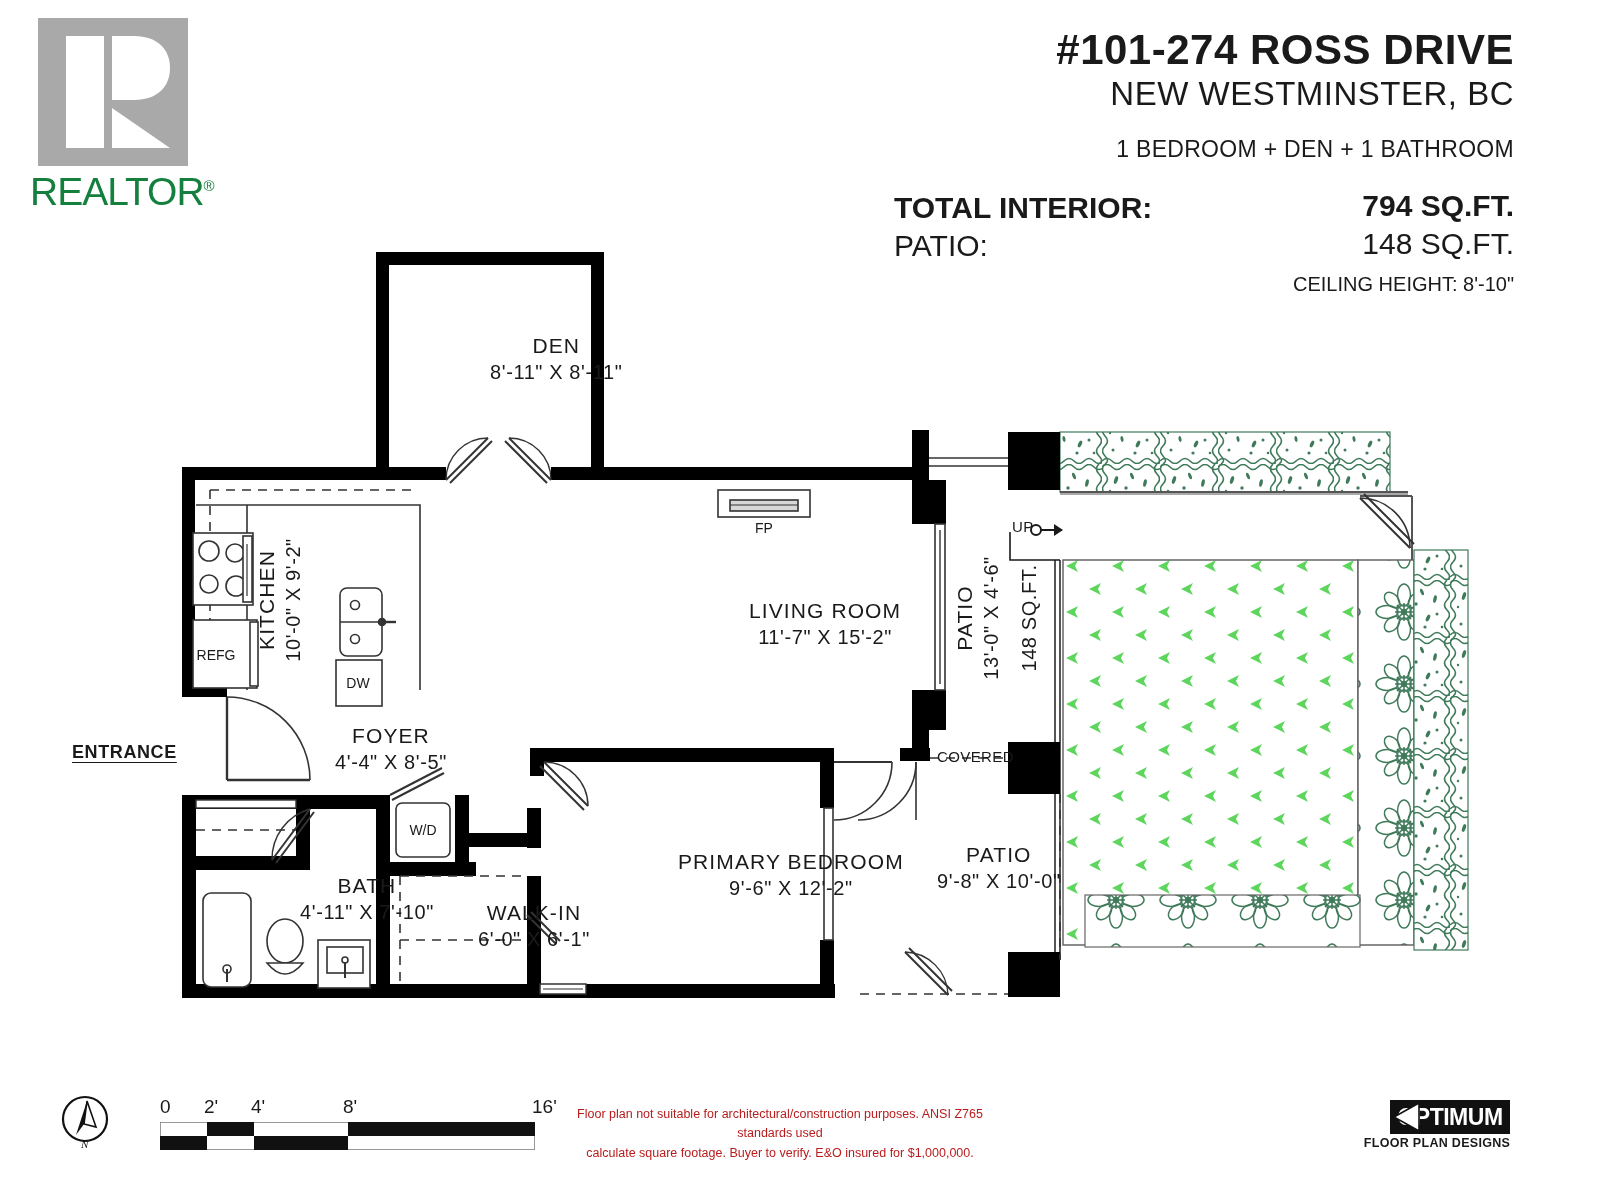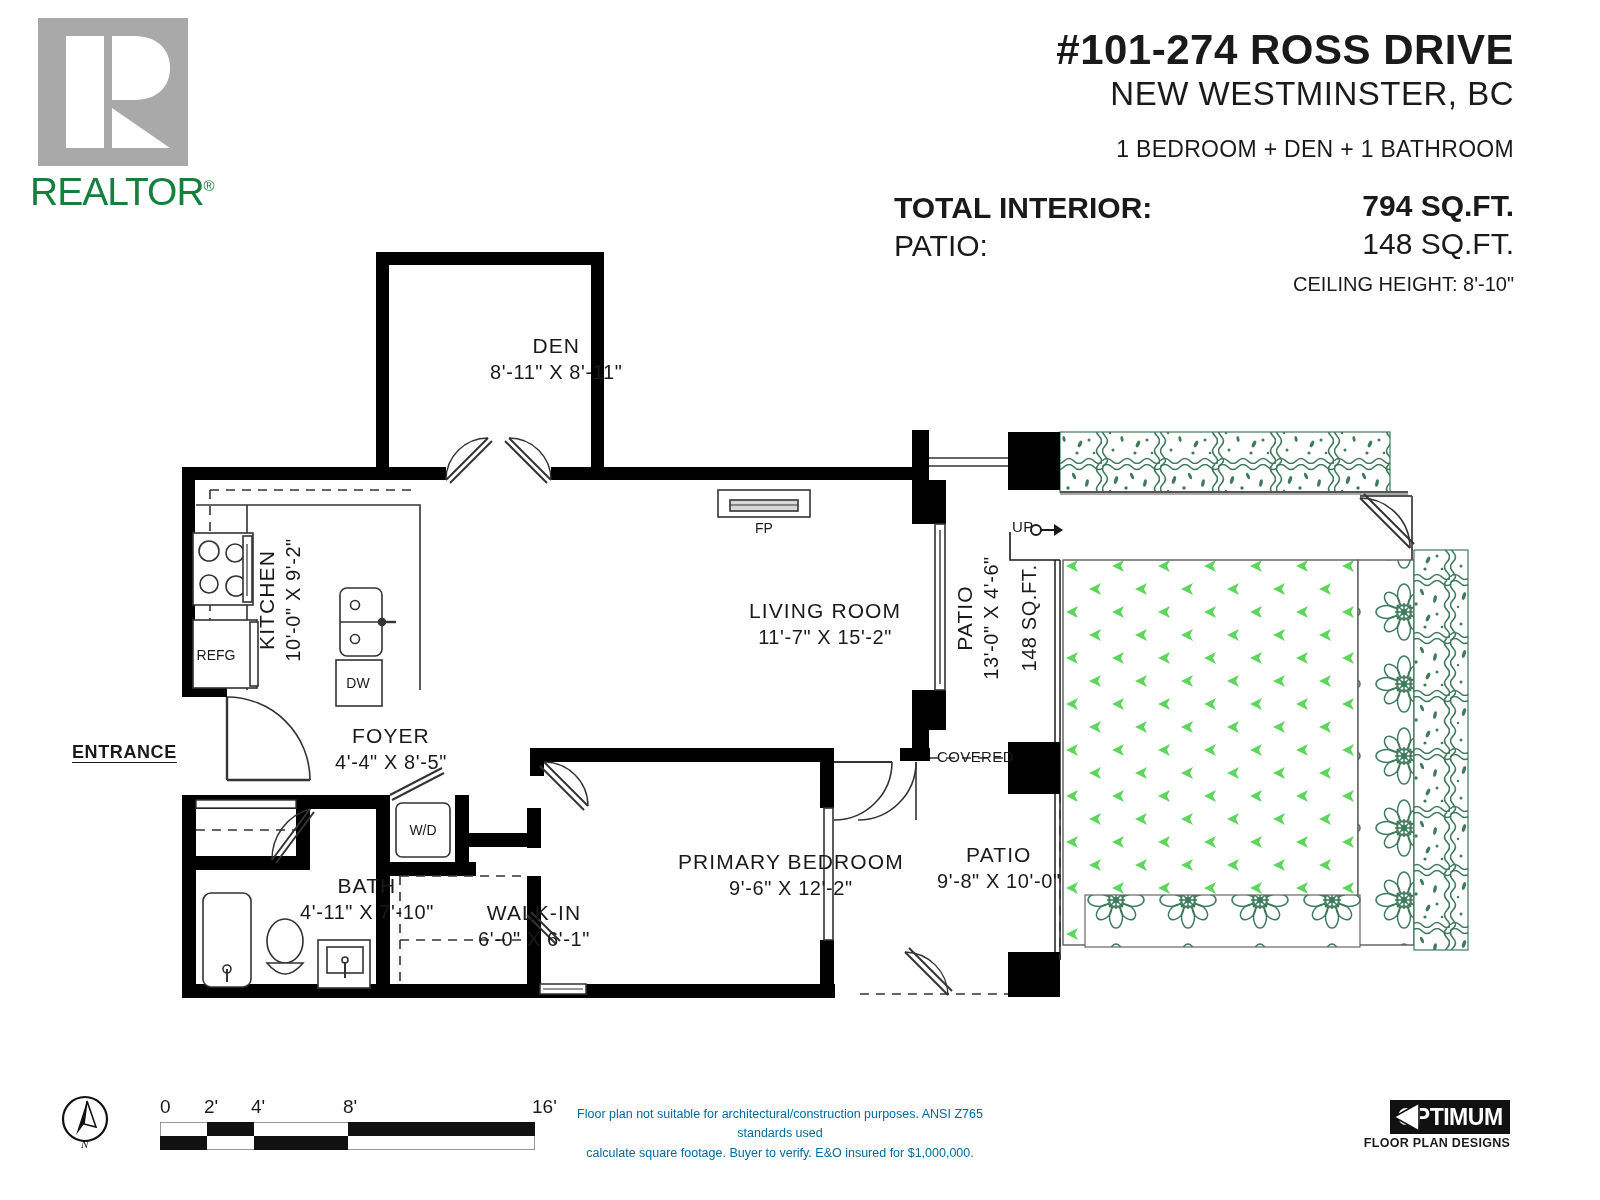--- a/index.html
+++ b/index.html
@@ -44,21 +44,21 @@
 
   .entrance{position:absolute;font-size:18px;font-weight:700;letter-spacing:.6px;
     text-decoration:underline;text-underline-offset:4px;}
 
   
   .compass{position:absolute;left:57px;top:1093px;width:56px;height:56px;}
   .scalebar{position:absolute;left:160px;top:1122px;width:375px;height:28px;}
   .scale-ticks{position:absolute;left:160px;top:1096px;width:385px;height:24px;}
   .scale-ticks span{position:absolute;font-size:19px;}
   .disclaimer{position:absolute;left:565px;top:1105px;width:430px;text-align:center;
-     font-size:12.5px;line-height:1.55;color:#0369a1;}
+     font-size:12.5px;line-height:1.55;color:#b91c1c;}
   .optimum{position:absolute;left:1362px;top:1100px;width:150px;}
   .opt-box{position:relative;width:120px;height:34px;background:#111;margin-left:28px;
      display:flex;align-items:center;justify-content:center;}
   .opt-box span{color:#fff;font-size:23px;font-weight:700;letter-spacing:-.5px;}
   .opt-nib{position:absolute;left:0;top:2px;width:30px;height:30px;}
   .opt-sub{margin-top:2px;font-size:12.5px;font-weight:700;letter-spacing:.3px;text-align:center;width:150px;}
 </style>
 </head>
 <body>
 

